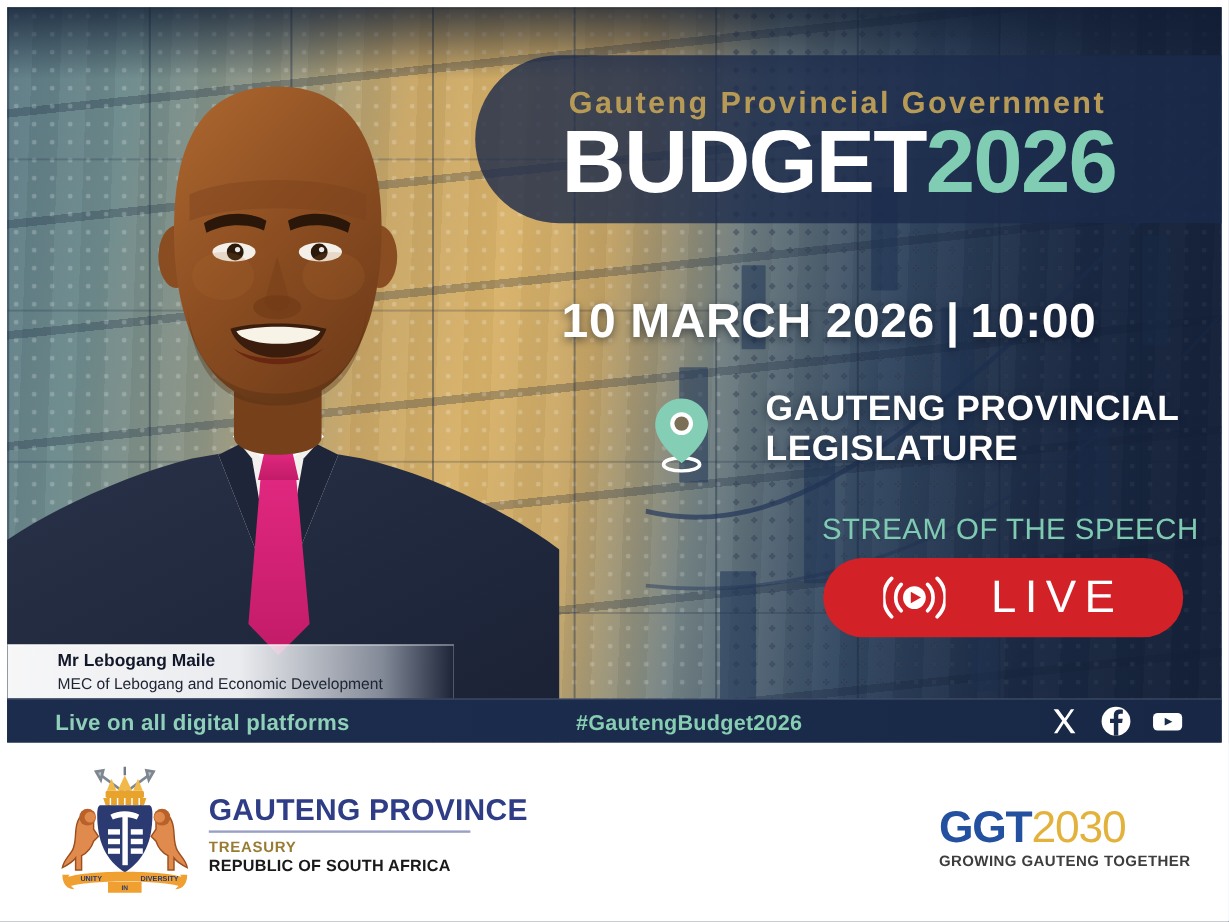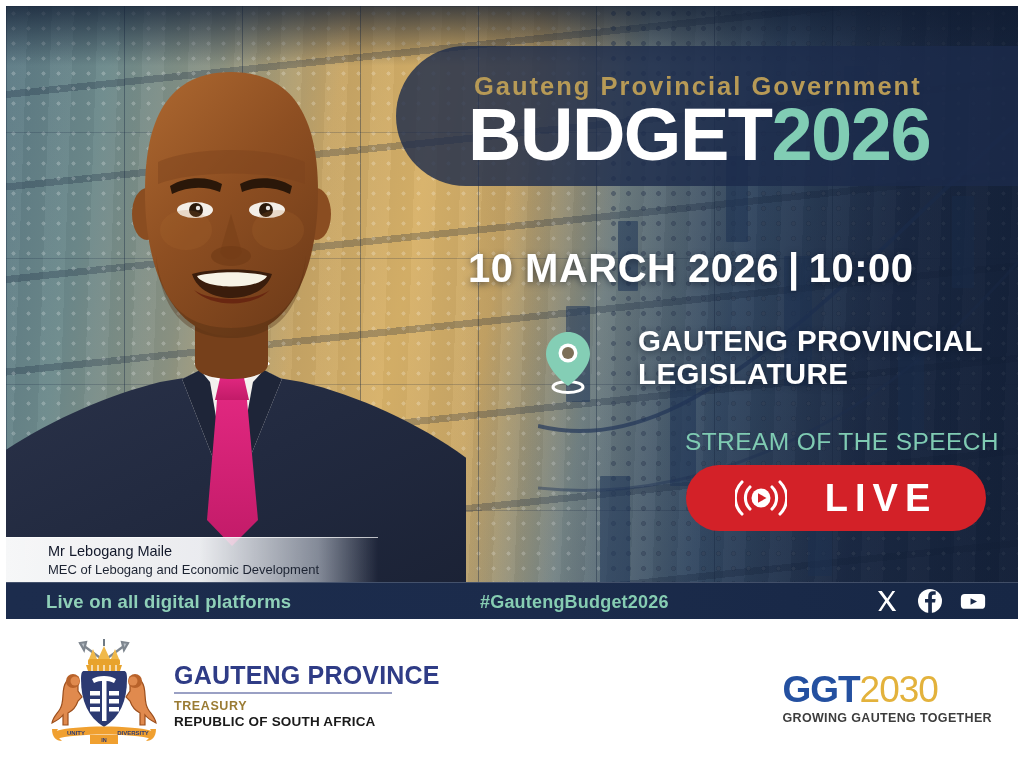--- a/index.html
+++ b/index.html
@@ -155,38 +155,38 @@
     position:absolute; left:680px; top:459px;
     width:300px; height:66px;
     background:#d32128;
     border-radius:33px;
     display:flex; align-items:center; justify-content:center;
     gap:34px;
     cursor:pointer;
   }
   .live-icon { width:52px; height:40px; flex:0 0 auto; }
   .live-text {
-    color:#ffffff; font-size:38px; font-weight:700;
+    color:#ffffff; font-size:38px; font-weight:400;
     letter-spacing:7px; padding-left:4px;
   }
 
   
   .nameplate {
     position:absolute; left:0; top:531px;
     width:372px; height:45px;
     background:linear-gradient(90deg,
       rgba(255,255,255,.96) 0%,
       rgba(247,248,250,.94) 52%,
       rgba(214,220,228,.55) 84%,
       rgba(200,208,219,0) 100%);
     border-top:1px solid rgba(255,255,255,.7);
   }
   .np-name {
     position:absolute; left:42px; top:5px;
-    font-size:14.5px; font-weight:400; color:#12182a;
+    font-size:14.5px; font-weight:700; color:#12182a;
   }
   .np-role {
     position:absolute; left:42px; top:24px;
     font-size:13px; font-weight:400; color:#1d2433;
   }
   .bottombar {
     position:absolute; left:0; right:0; top:576px; height:37px;
     background:linear-gradient(90deg, #1c2c4d 0%, #1b2b4b 55%, #172745 100%);
   }
   .bottombar::before {

